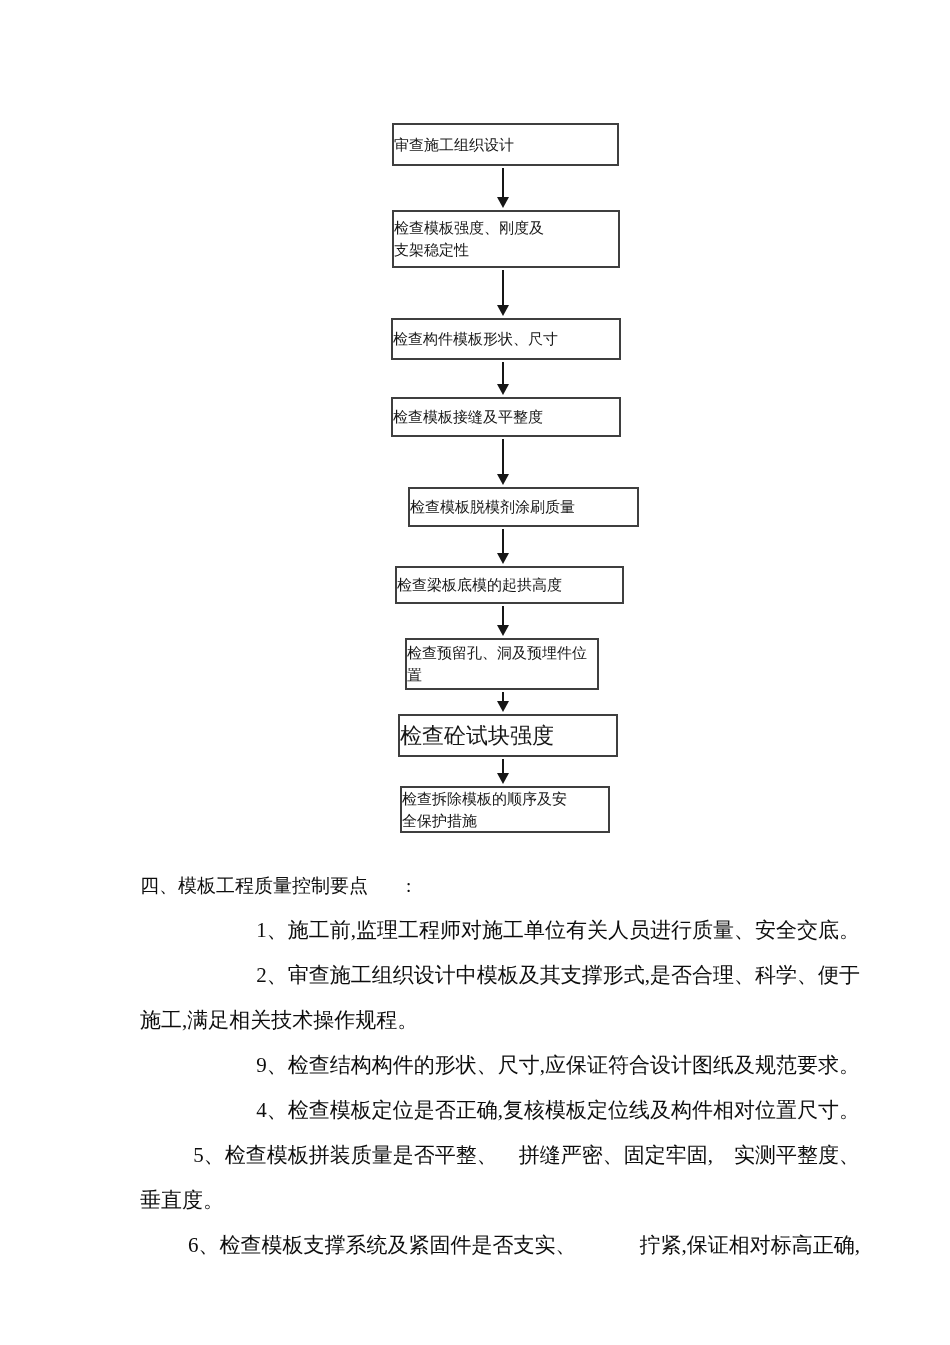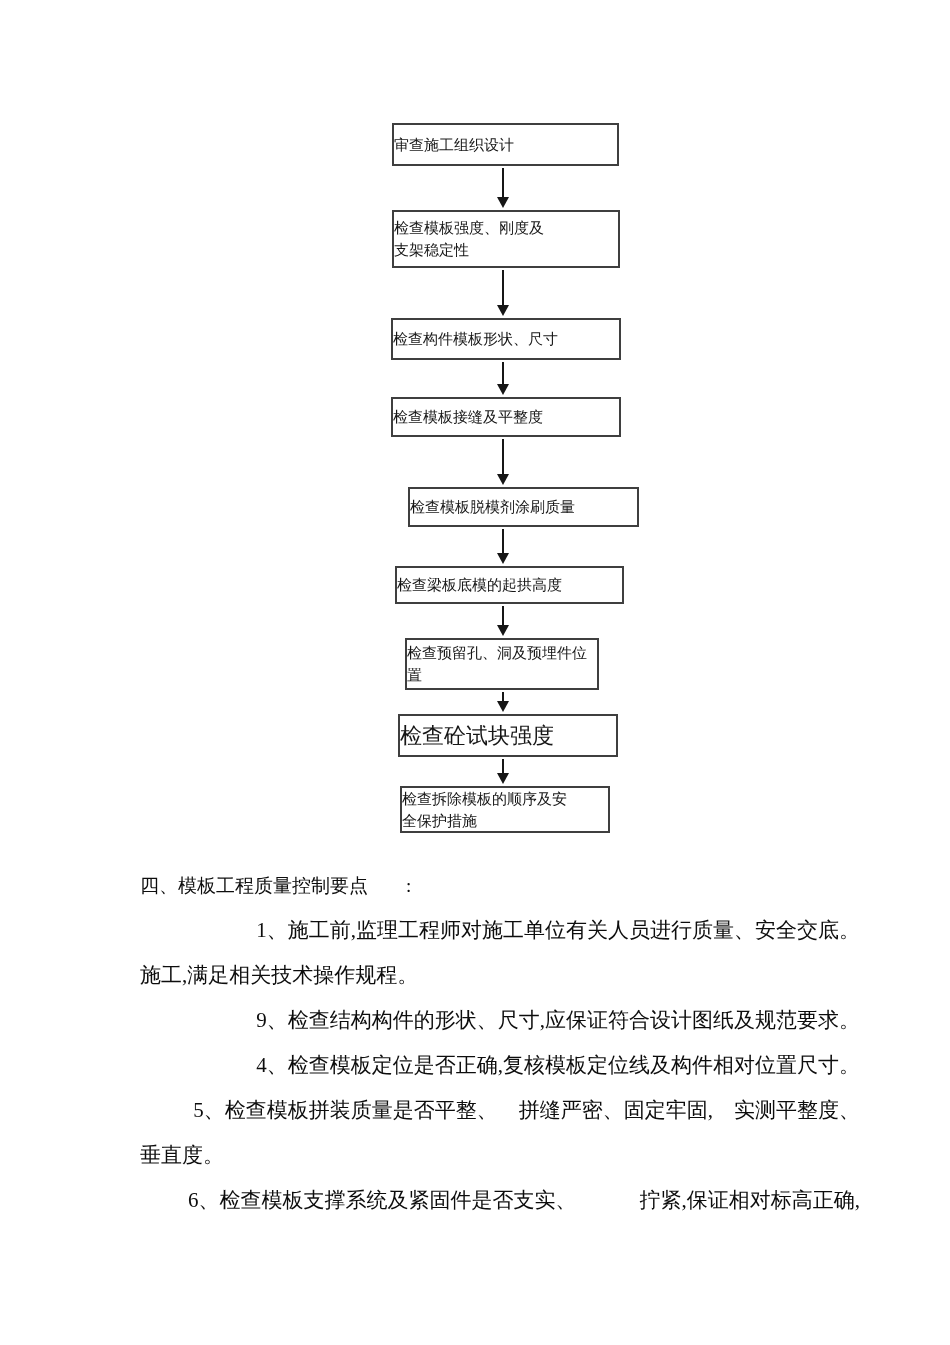--- a/index.html
+++ b/index.html
@@ -157,20 +157,21 @@
     <div class="fbox b9">
       <span>检查拆除模板的顺序及安</span>
       <span>全保护措施</span>
     </div>
 
   </div>
 
   <div class="doc-text">
     <div class="line head">四、模板工程质量控制要点　　:</div>
     <div class="line num">1、施工前,监理工程师对施工单位有关人员进行质量、安全交底。</div>
+    <div class="line num">2、审查施工组织设计中模板及其支撑形式,是否合理、科学、便于</div>
     <div class="line">施工,满足相关技术操作规程。</div>
     <div class="line num">9、检查结构构件的形状、尺寸,应保证符合设计图纸及规范要求。</div>
     <div class="line num">4、检查模板定位是否正确,复核模板定位线及构件相对位置尺寸。</div>
     <div class="line num">5、检查模板拼装质量是否平整、　拼缝严密、固定牢固,　实测平整度、</div>
     <div class="line">垂直度。</div>
     <div class="line num">6、检查模板支撑系统及紧固件是否支实、　　　拧紧,保证相对标高正确,</div>
   </div>
 
 </div>
 

